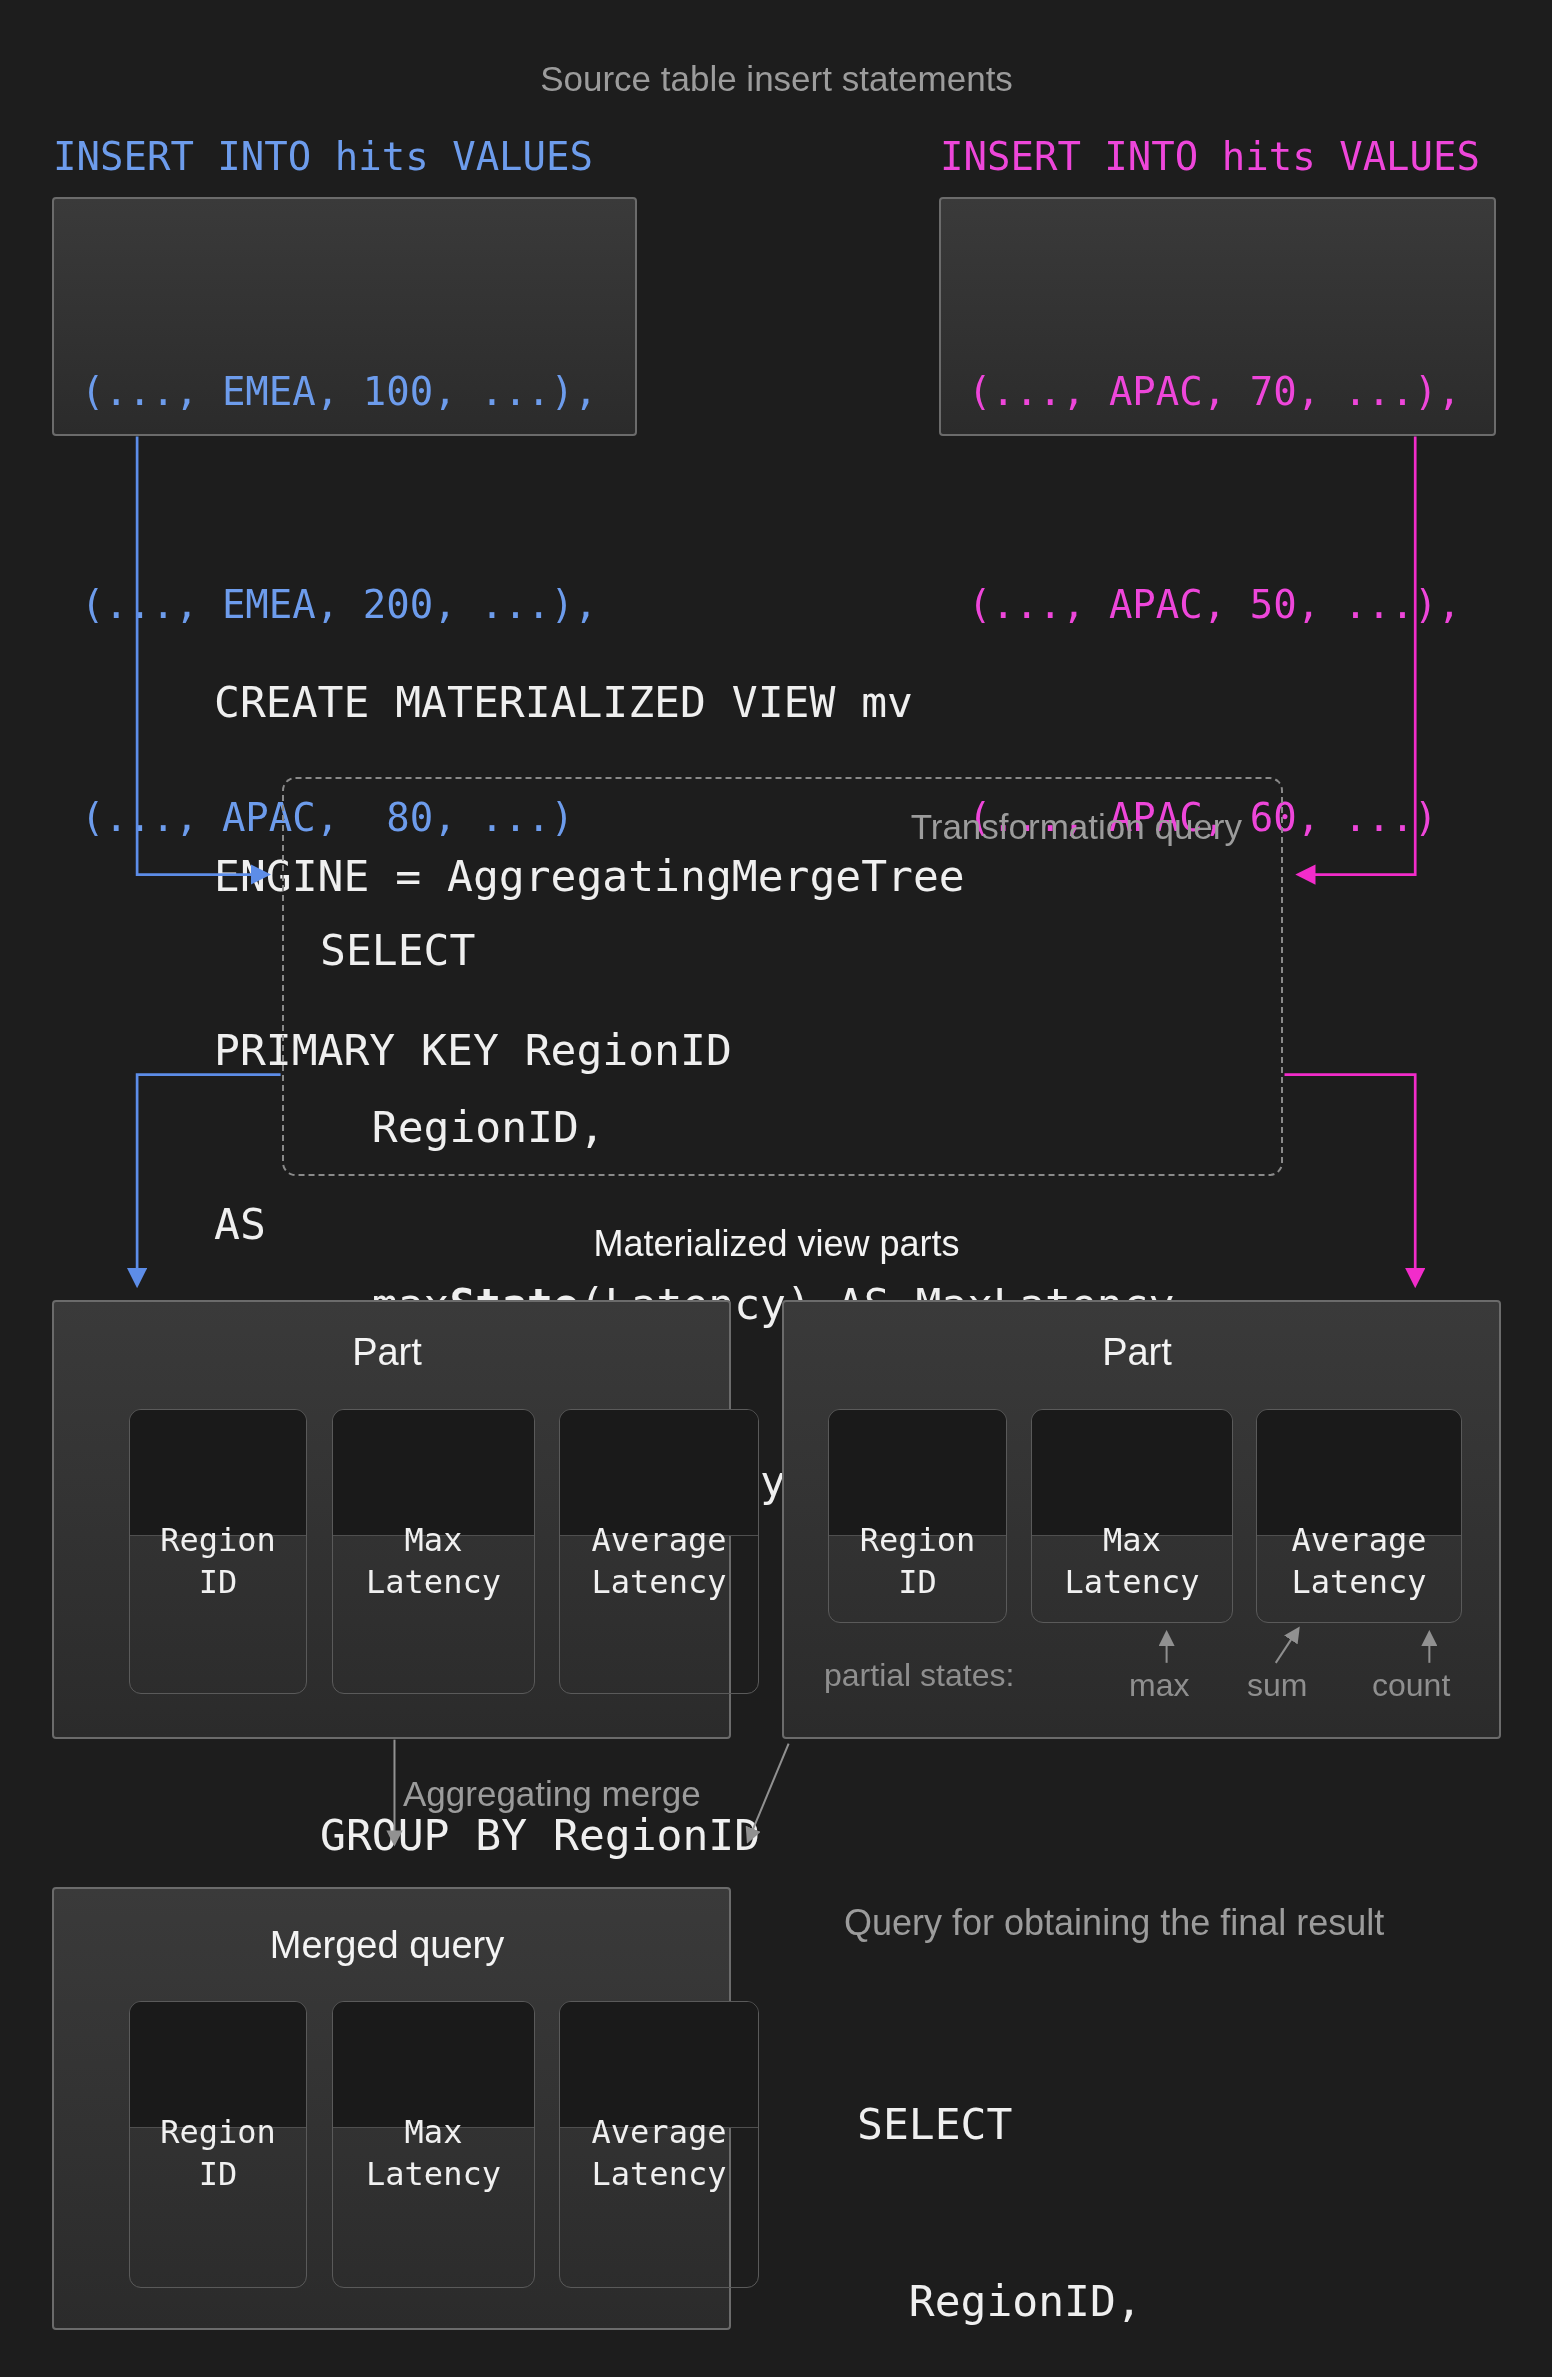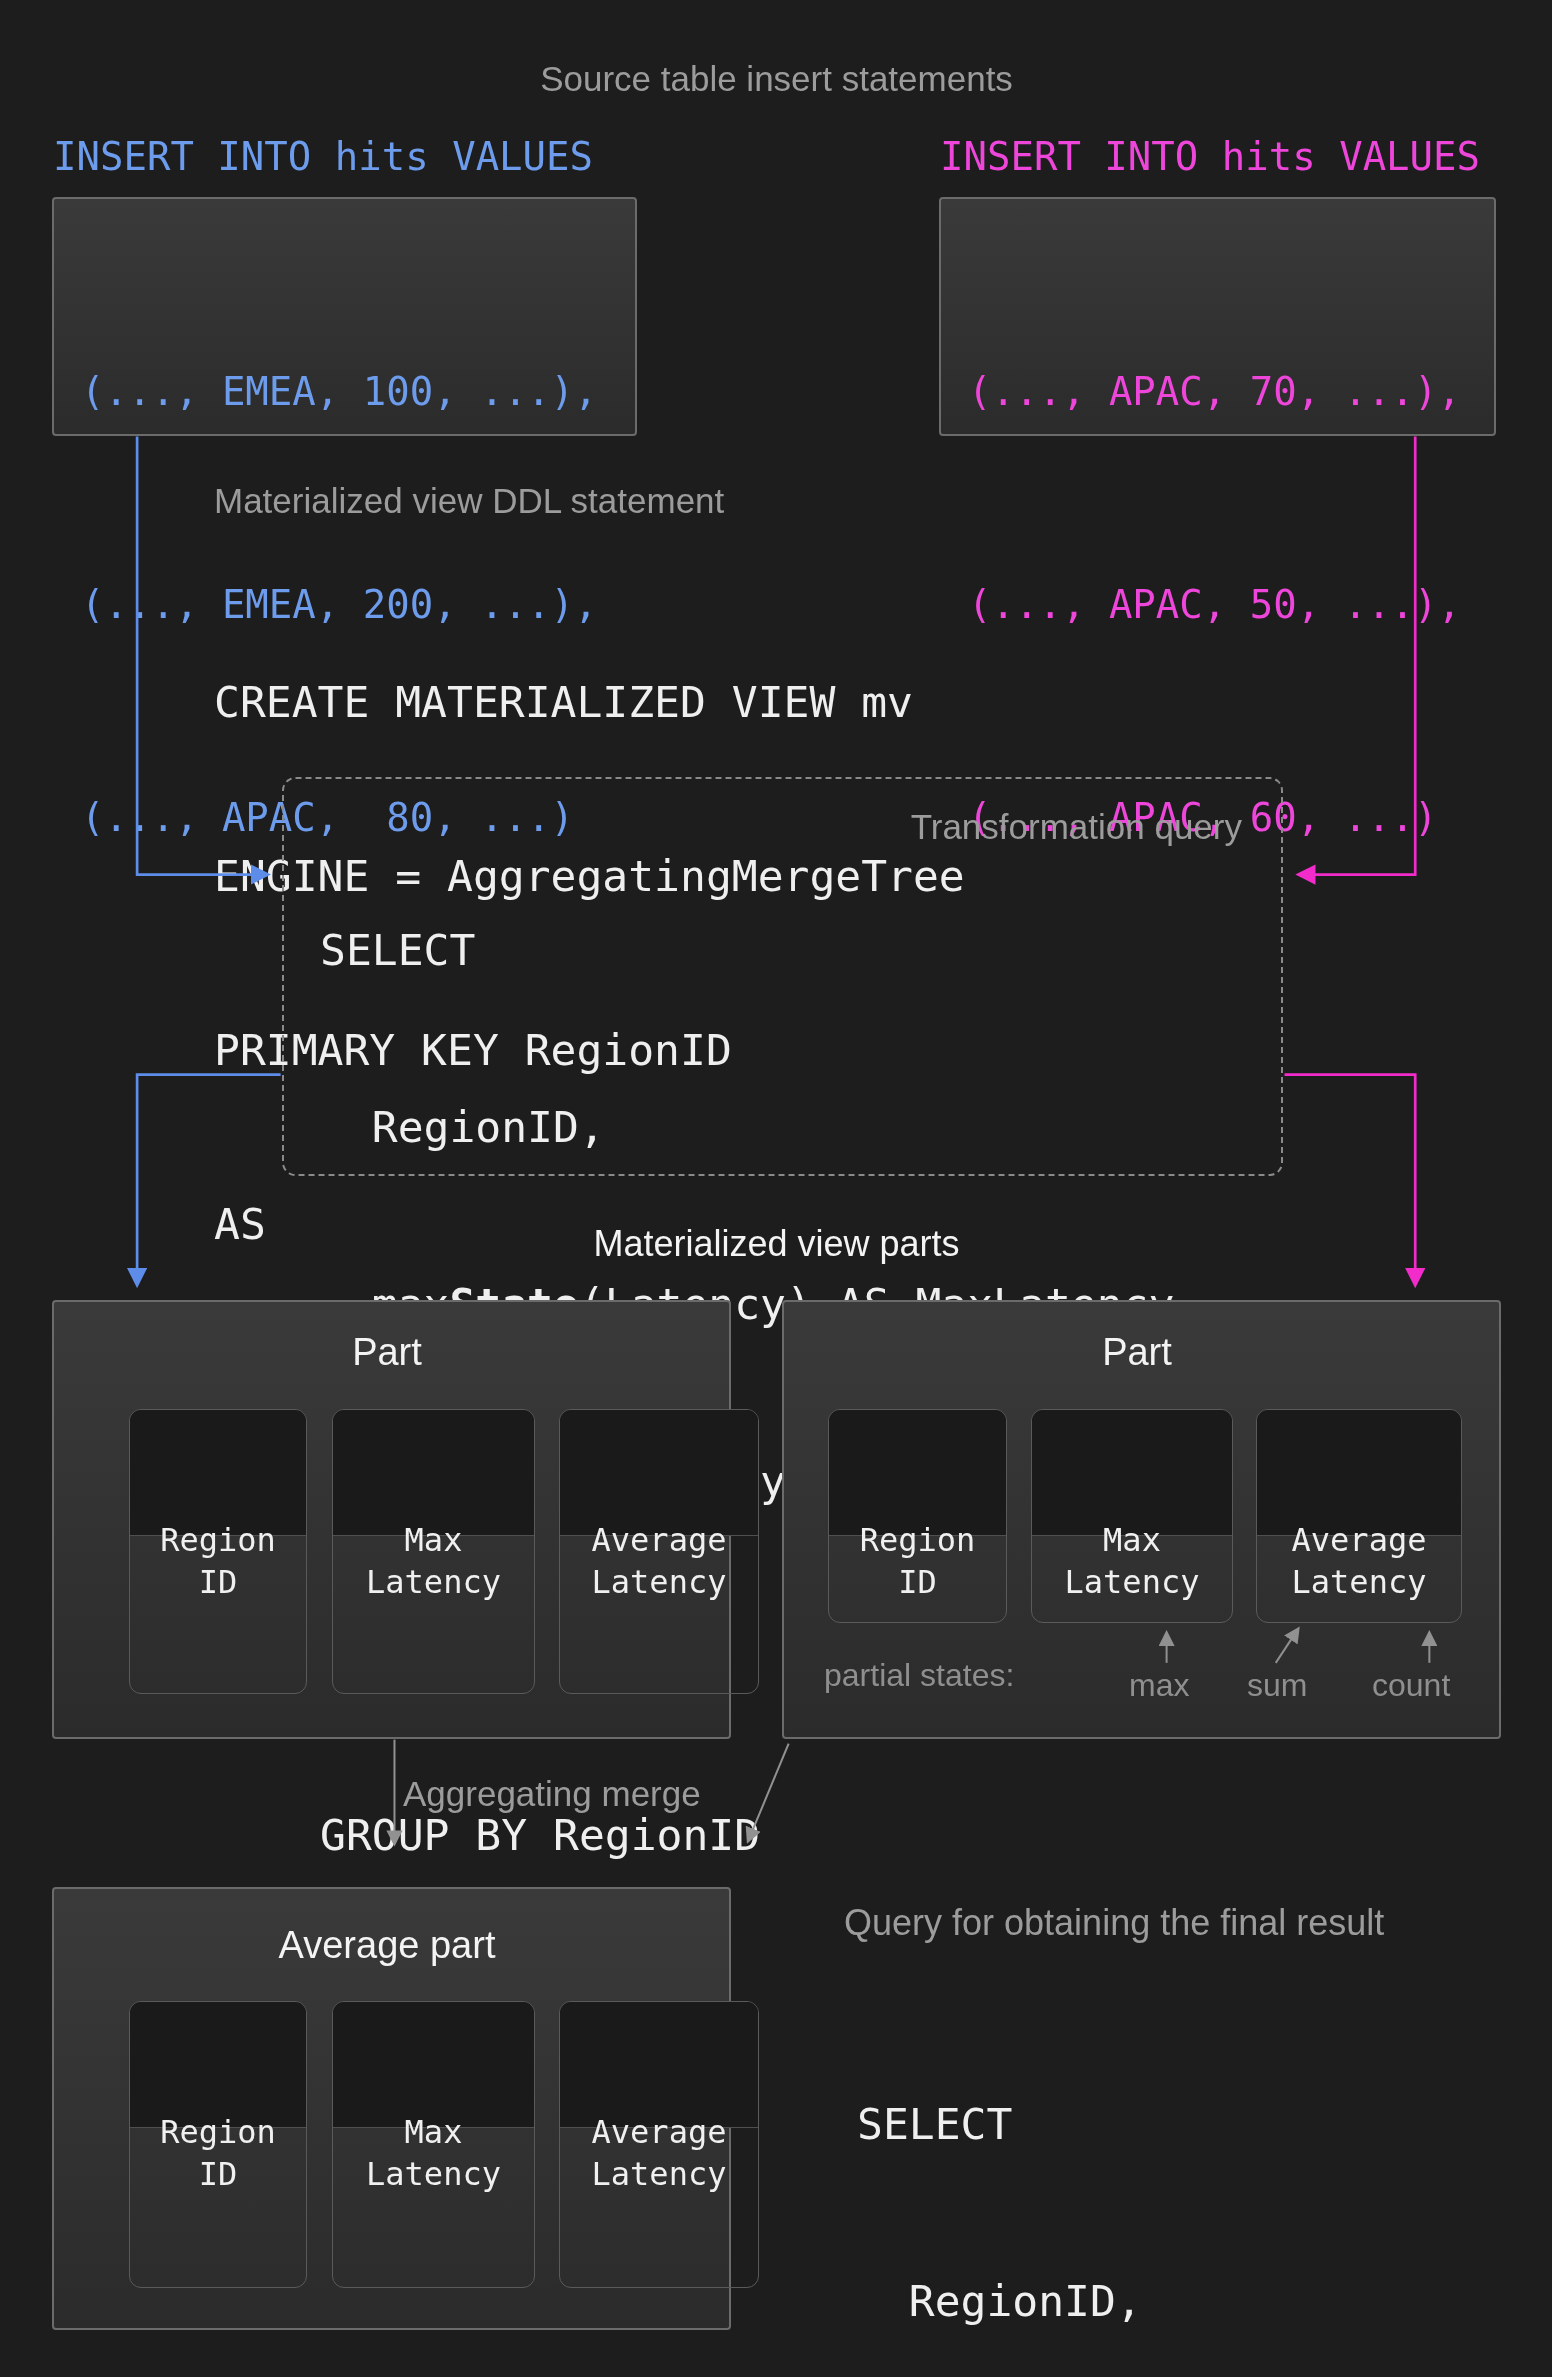--- a/index.html
+++ b/index.html
@@ -66,21 +66,20 @@
 
   <div class="abs mono insert-head code-pink" style="left:940px;top:137px;">INSERT INTO hits VALUES</div>
   <div class="rbox" style="left:939px;top:197px;width:557px;height:239px;">
     <div class="mono insert-rows code-pink">
       <div>(..., APAC, 70, ...),</div>
       <div>(..., APAC, 50, ...),</div>
       <div>(..., APAC, 60, ...)</div>
     </div>
   </div>
 
-  <div class="abs gray-label" style="left:214px;top:483px;">Materialized view DDL statement</div>
   <div class="abs mono ddl-code code-white" style="left:214px;top:557px;">
     <div>CREATE MATERIALIZED VIEW mv</div>
     <div>ENGINE = AggregatingMergeTree</div>
     <div>PRIMARY KEY RegionID</div>
     <div>AS</div>
   </div>
 
   <div class="dashed-box" style="left:282px;top:777px;width:1001px;height:399px;">
     <div class="abs gray-label" style="right:39px;top:30px;">Transformation query</div>
     <div class="abs mono tq-code code-white" style="left:36px;top:24px;">
@@ -151,21 +150,21 @@
     </div>
     <div class="abs partial-row" style="left:40px;top:357px;">partial states:</div>
     <div class="abs partial-row" style="left:345px;top:367px;">max</div>
     <div class="abs partial-row" style="left:463px;top:367px;">sum</div>
     <div class="abs partial-row" style="left:588px;top:367px;">count</div>
   </div>
 
   <div class="abs gray-label" style="left:403px;top:1776px;">Aggregating merge</div>
 
   <div class="rbox" style="left:52px;top:1887px;width:679px;height:443px;">
-    <div class="part-title" style="top:37px;">Average part</div>
+    <div class="part-title" style="top:37px;">Merged query</div>
     <div class="col" style="left:75px;top:112px;width:178px;height:287px;">
       <div class="col-head mono">
         <div>Region</div><div>ID</div>
       </div>
       <div class="col-vals mono code-white pad-merged">
         
       </div>
     </div>
     <div class="col" style="left:278px;top:112px;width:203px;height:287px;">
       <div class="col-head mono">

